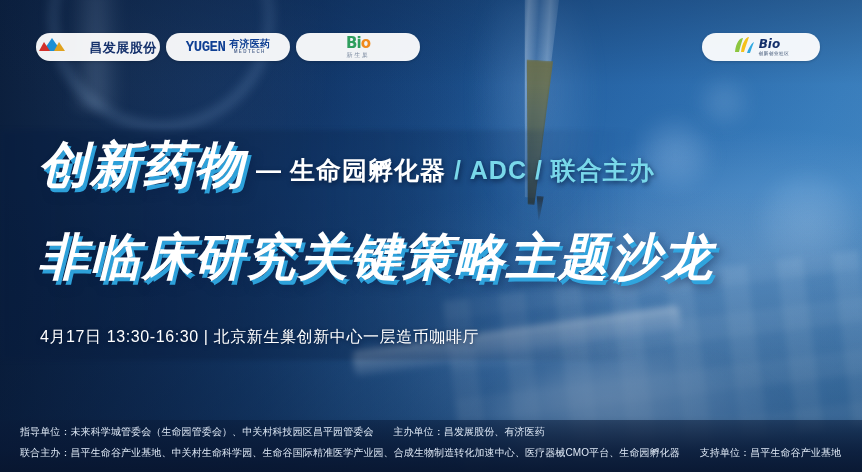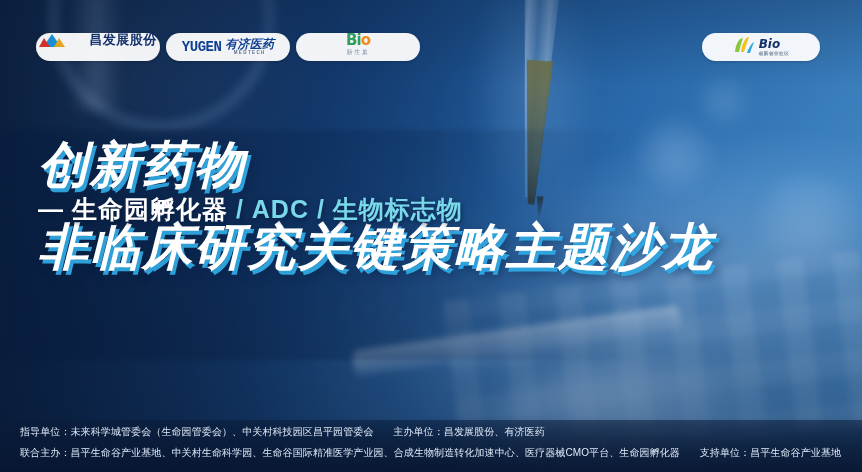--- a/index.html
+++ b/index.html
@@ -148,20 +148,21 @@
     height: 30px;
     z-index: 6;
   }
   .logo-pill {
     position: absolute;
     top: 0;
     height: 28px;
     border-radius: 14px;
     background: rgba(255,255,255,0.94);
     display: flex;
+    align-items: center;
     justify-content: center;
     gap: 24px;
     box-shadow: 0 1px 3px rgba(0,0,0,0.18);
   }
   #pill-changfa { left: 36px;  width: 124px; }
   #pill-yugen   { left: 166px; width: 124px; }
   #pill-bio     { left: 296px; width: 124px; }
   #pill-hibio   { left: 702px; width: 118px; }
 
   .logo-cn {
@@ -172,21 +173,21 @@
     line-height: 1;
   }
   .mark-changfa { display:block; }
   .yugen-wrap { display: flex; align-items: center; gap: 4px; }
   .yugen-word {
     font-size: 14px; font-weight: 800; color: #0f3f93;
     letter-spacing: -0.5px; line-height: 1;
     font-family: Liberation Mono, monospace;
   }
   .yugen-cn { display: flex; flex-direction: column; align-items: center; line-height: 1; }
-  .yugen-cn .zh { font-size: 12px; font-weight: 800; color: #0f3f93; letter-spacing: 0.2px; font-style: italic; }
+  .yugen-cn .zh { font-size: 10px; font-weight: 800; color: #0f3f93; letter-spacing: 0.2px; }
   .yugen-cn .en { font-size: 4.5px; font-weight: 700; color: #5a6f95; letter-spacing: 1.4px; margin-top: 1px; }
   .bio-wrap { display: flex; flex-direction: column; align-items: center; line-height: 1; }
   .bio-word { font-size: 15px; font-weight: 800; color: #2f9e5e; letter-spacing: -1px; font-family: "DejaVu Sans", sans-serif; }
   .bio-word .o { color: #f08a1c; }
   .bio-cn { font-size: 6px; color: #7b8aa0; letter-spacing: 1.6px; margin-top: 1px; }
   .hibio-wrap { display: flex; align-items: center; gap: 4px; }
   .hibio-cn { display: flex; flex-direction: column; line-height: 1; }
   .hibio-cn .zh { font-size: 12px; font-weight: 800; color: #14306b; font-style: italic; letter-spacing: 0; font-family: "DejaVu Sans", sans-serif;}
   .hibio-cn .en { font-size: 4.5px; font-weight: 700; color: #6c7d96; letter-spacing: 0.6px; margin-top: 1.5px; }
 
@@ -195,21 +196,20 @@
     position: absolute;
     left: 38px;
     top: 140px;
     z-index: 7;
   }
   .line-1 {
     display: flex;
     align-items: baseline;
     gap: 10px;
     height: 62px;
-    flex-direction: column;
   }
   .big-word {
     font-size: 50px;
     font-weight: 900;
     font-style: italic;
     color: #ffffff;
     letter-spacing: 2px;
     line-height: 1;
     text-shadow:
       3px 4px 0 rgba(47,168,225,0.95),
@@ -223,21 +223,21 @@
     color: #ffffff;
     letter-spacing: 1px;
     line-height: 1;
     white-space: nowrap;
     text-shadow: 1px 2px 5px rgba(6,24,56,0.75);
     position: relative;
     top: -3px;
   }
   .sub-inline .accent { color: #79d8ea; }
   .line-2 {
-    margin-top: 18px;
+    margin-top: 28px;
     font-size: 50px;
     font-weight: 900;
     font-style: italic;
     color: #ffffff;
     letter-spacing: 2px;
     line-height: 1.08;
     white-space: nowrap;
     text-shadow:
       3px 4px 0 rgba(47,168,225,0.95),
       5px 6px 10px rgba(8,30,70,0.55);
@@ -356,26 +356,27 @@
 
   <div class="headline-block">
     <div class="line-1">
       <span class="big-word">创新药物</span>
       <span class="sub-inline">
         <span>—</span>
         <span>生命园孵化器</span>
         <span class="accent">/</span>
         <span class="accent">ADC</span>
         <span class="accent">/</span>
-        <span class="accent">生物标志物</span>
+        <span class="accent">联合主办</span>
       </span>
     </div>
     <div class="line-2">非临床研究关键策略主题沙龙</div>
   </div>
 
+  <div class="meta-line">4月17日 13:30-16:30 | 北京新生巢创新中心一层造币咖啡厅</div>
 
   <div class="footer">
     <div class="footer-line">
       <span class="footer-seg">指导单位：未来科学城管委会（生命园管委会）、中关村科技园区昌平园管委会</span>
       <span class="footer-gap"></span>
       <span class="footer-seg">主办单位：昌发展股份、有济医药</span>
     </div>
     <div class="footer-line">
       <span class="footer-seg">联合主办：昌平生命谷产业基地、中关村生命科学园、生命谷国际精准医学产业园、合成生物制造转化加速中心、医疗器械CMO平台、生命园孵化器</span>
       <span class="footer-gap"></span>

